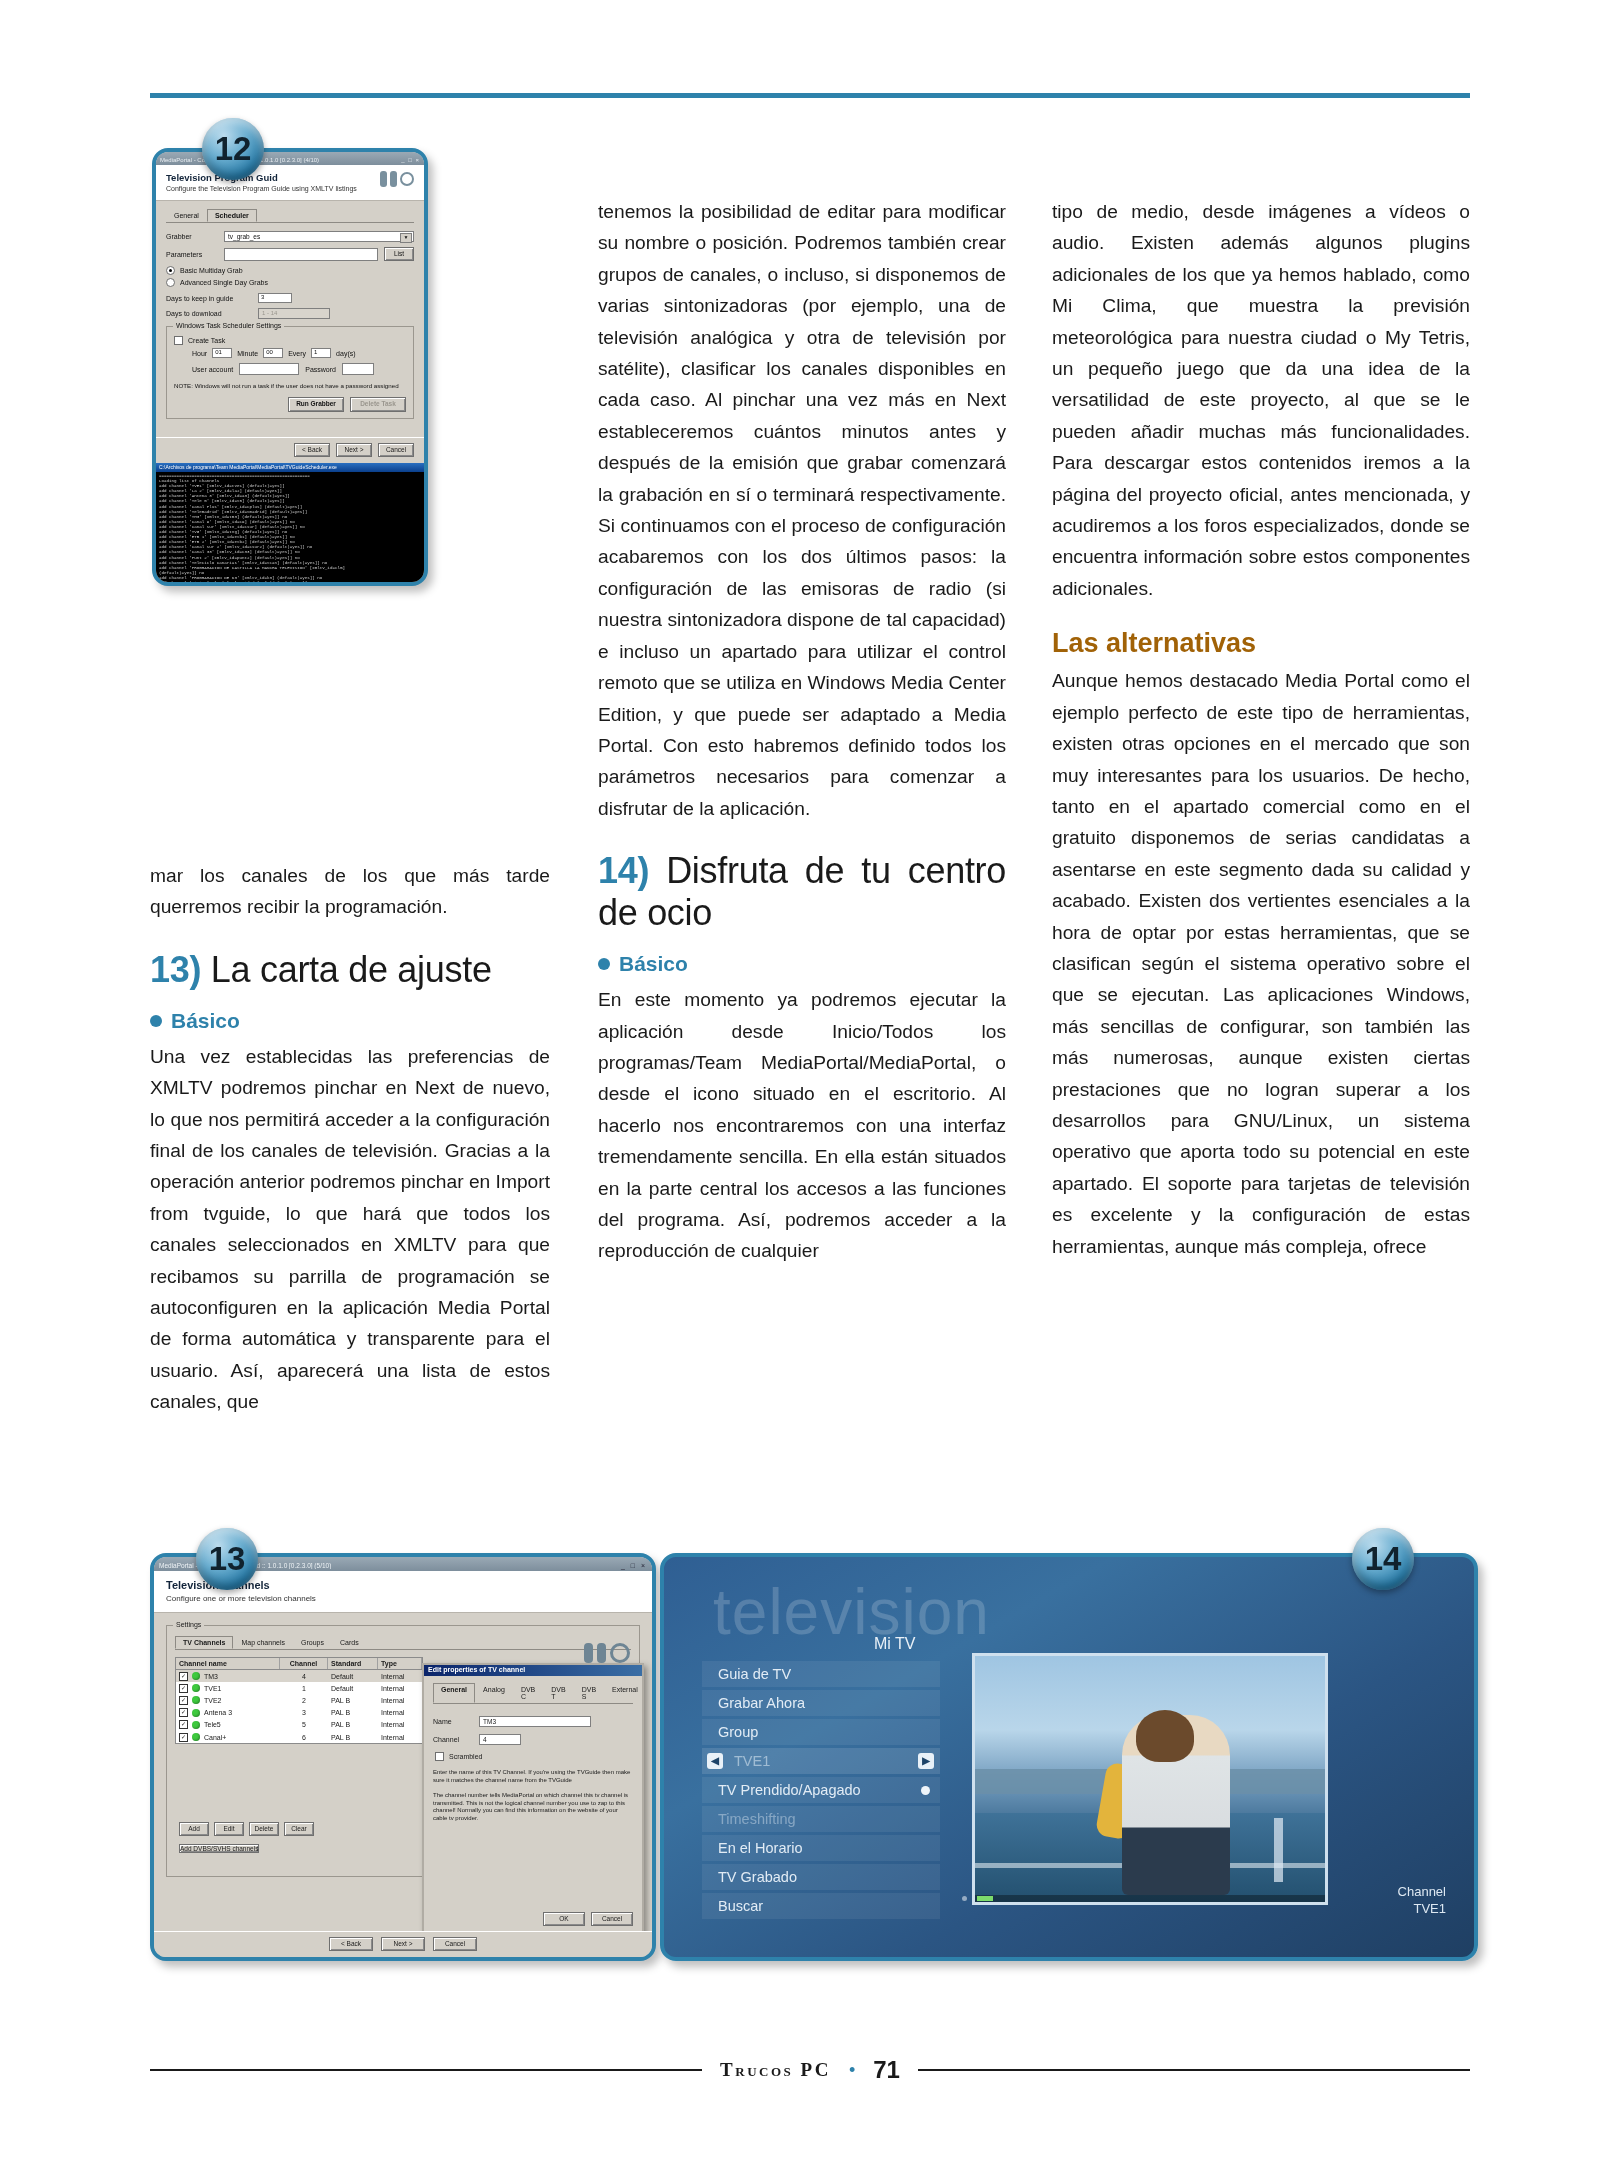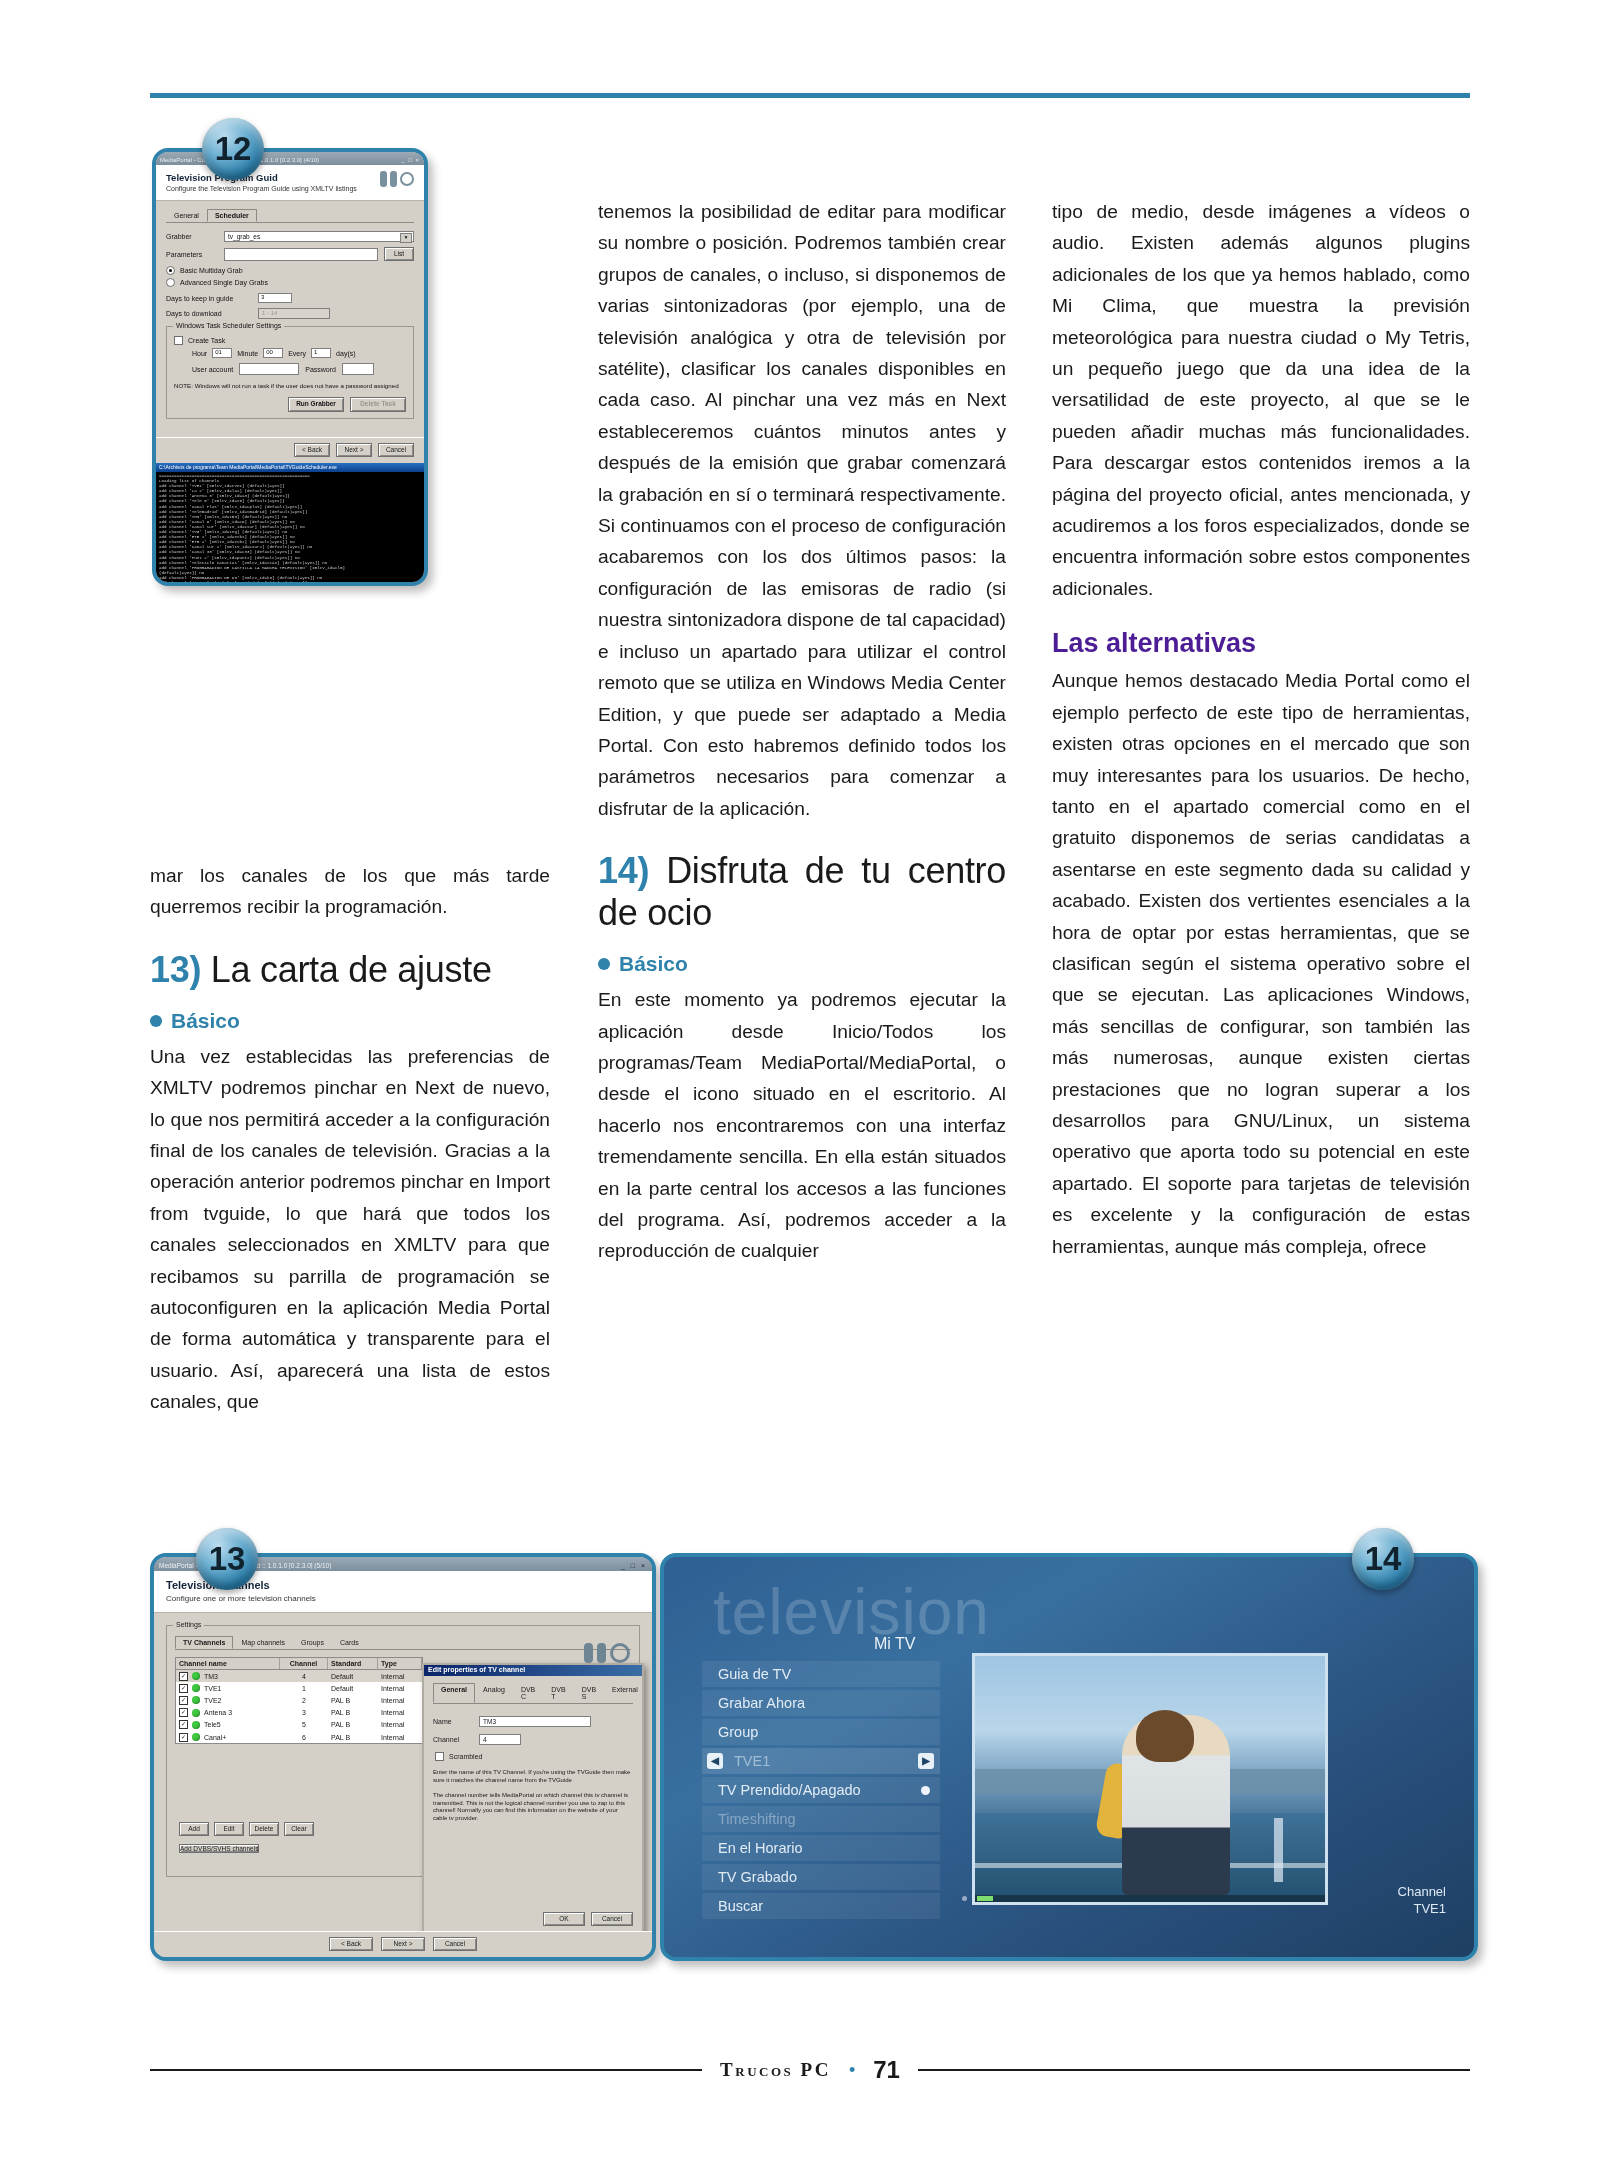--- a/index.html
+++ b/index.html
@@ -44,21 +44,21 @@
   .num-head .num{color:#2e82ab;font-weight:bold;}
   .sub-basic{
     color:#2e82ab;font-weight:bold;font-size:21px;margin:6px 0 8px 0;
     display:flex;align-items:center;gap:9px;
   }
   .bullet{
     width:12px;height:12px;border-radius:50%;
     background:#2e82ab;display:inline-block;flex:0 0 auto;
   }
   .alt-head{
-    font-size:27px;font-weight:bold;margin:24px 0 6px 0;color:#4c1d95;
+    font-size:27px;font-weight:bold;margin:24px 0 6px 0;color:#a16207;
   }
 
   
   .shot{
     position:absolute;border:4px solid #2e82ab;border-radius:16px;
     overflow:hidden;box-shadow:5px 6px 9px rgba(0,0,0,.25);
     background:#d4d0c8;
   }
   .badge{
     position:absolute;width:62px;height:62px;border-radius:50%;

